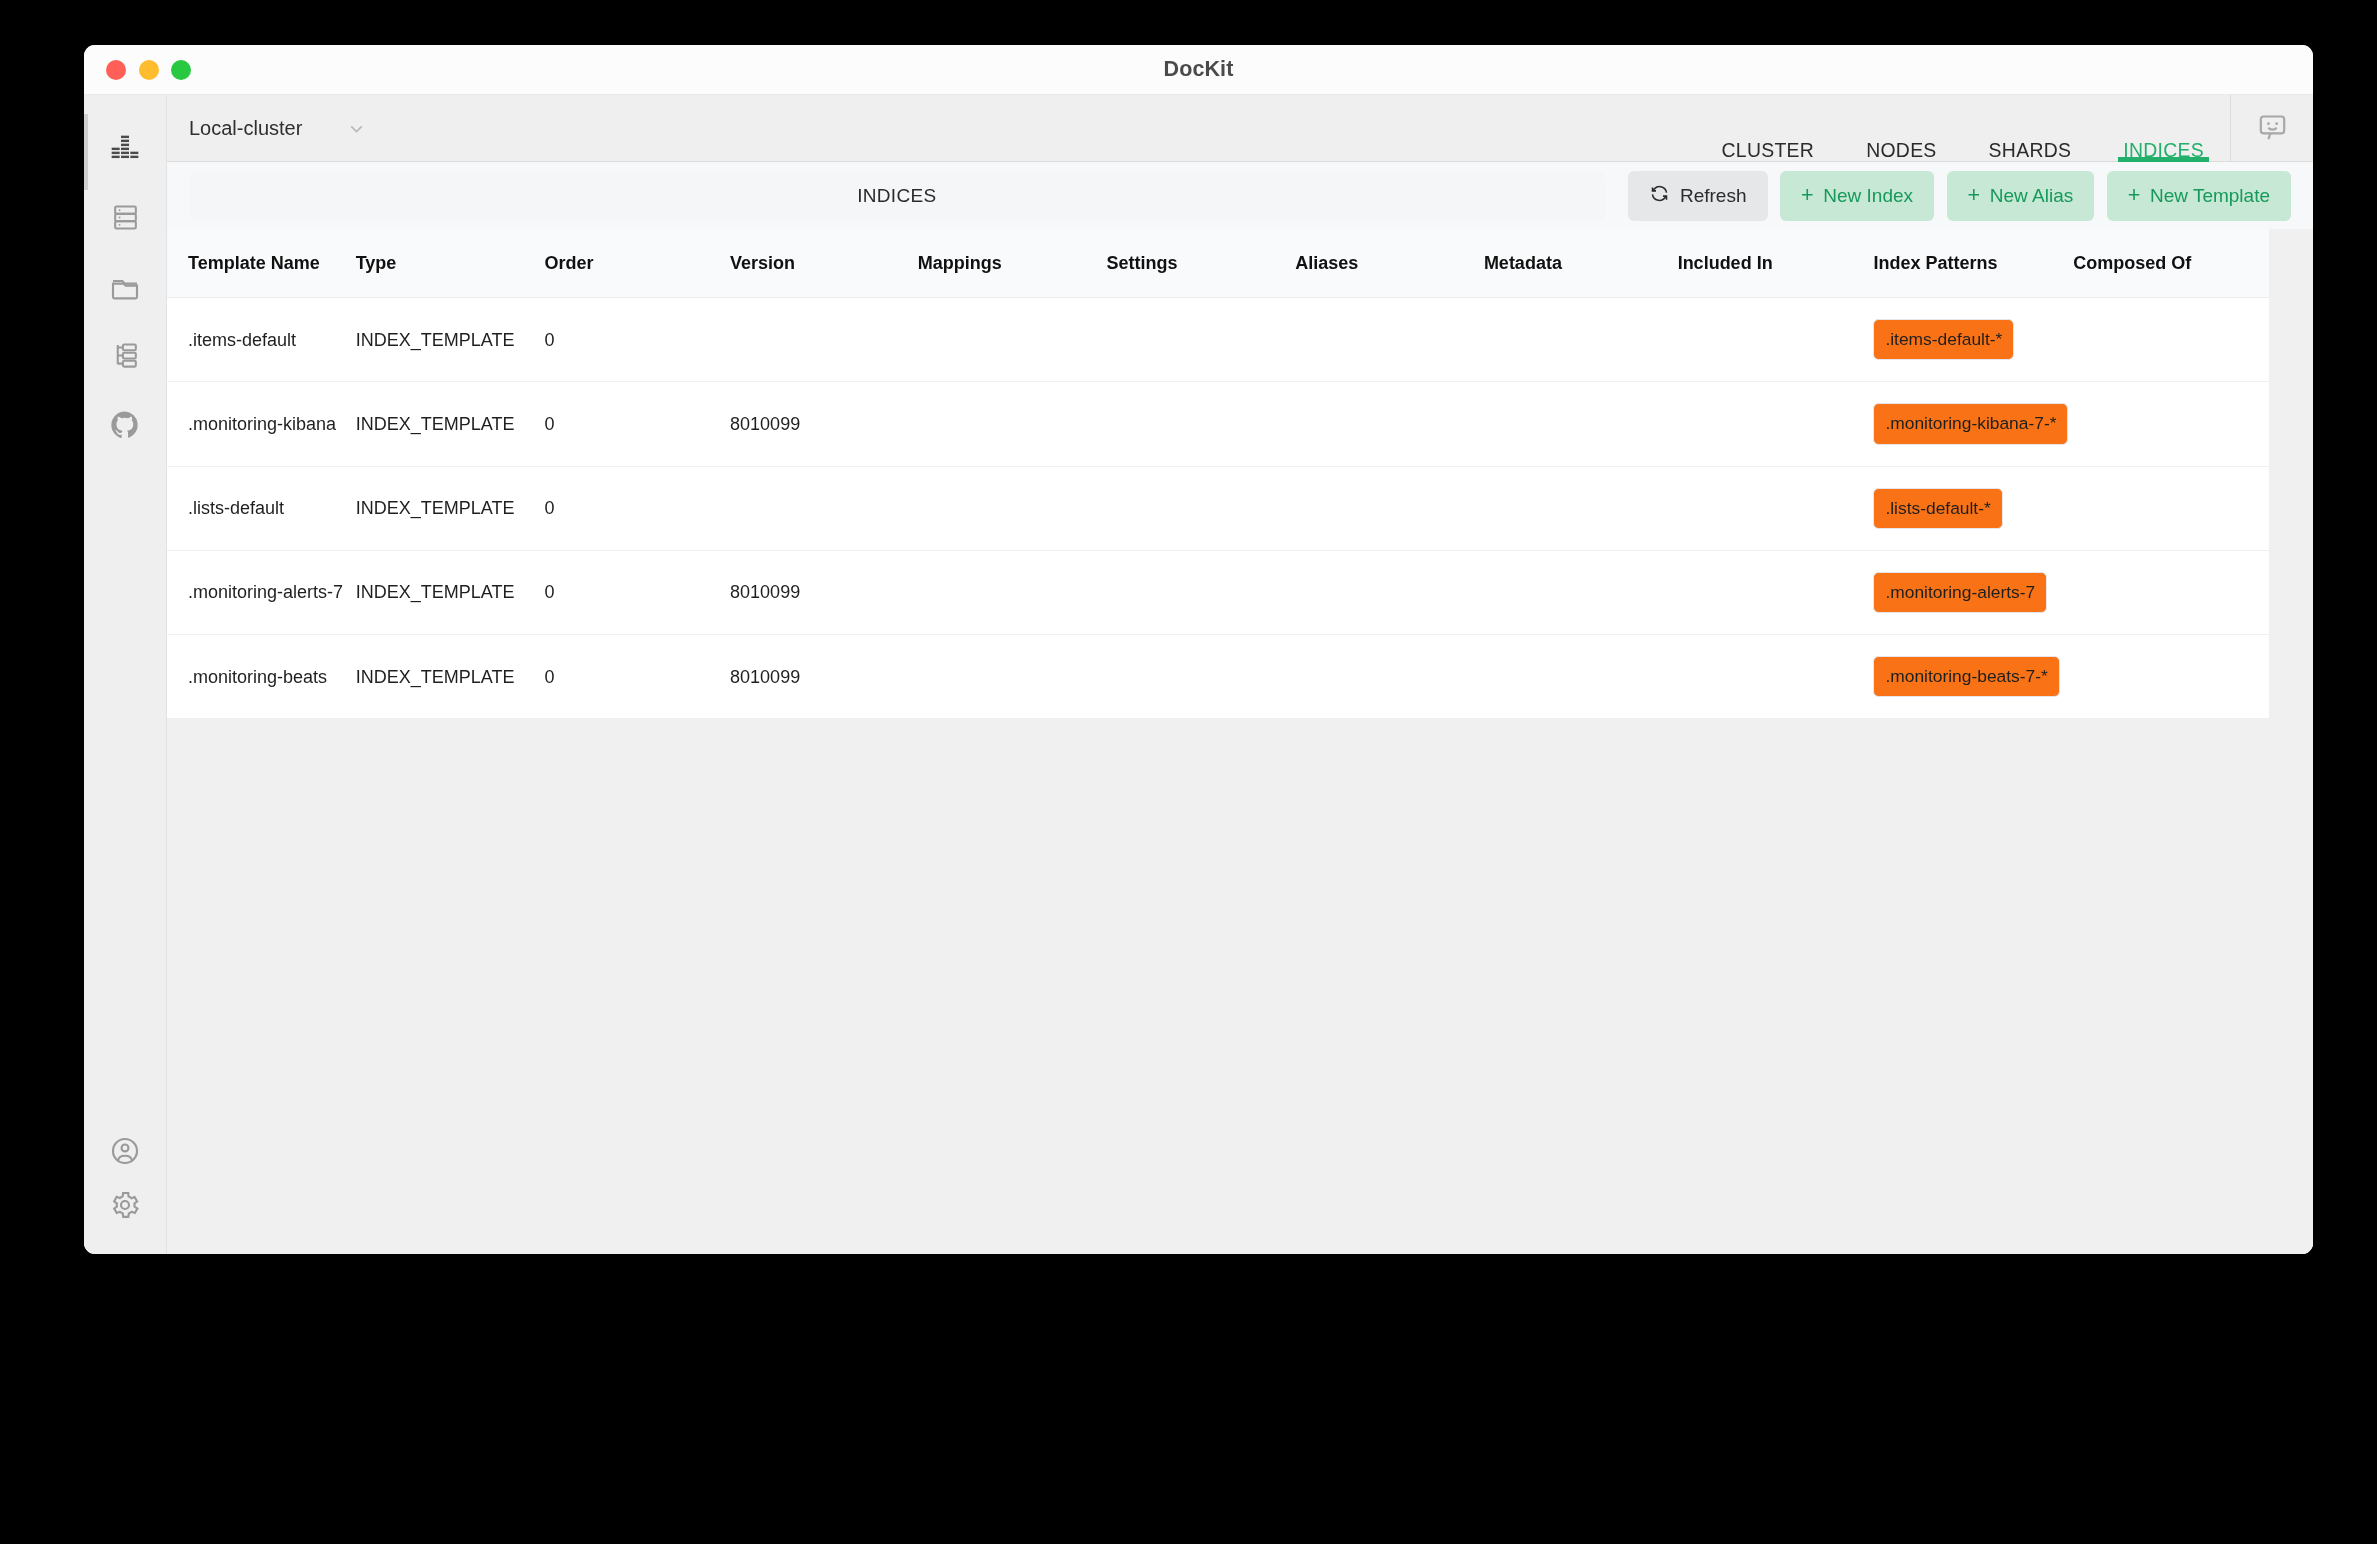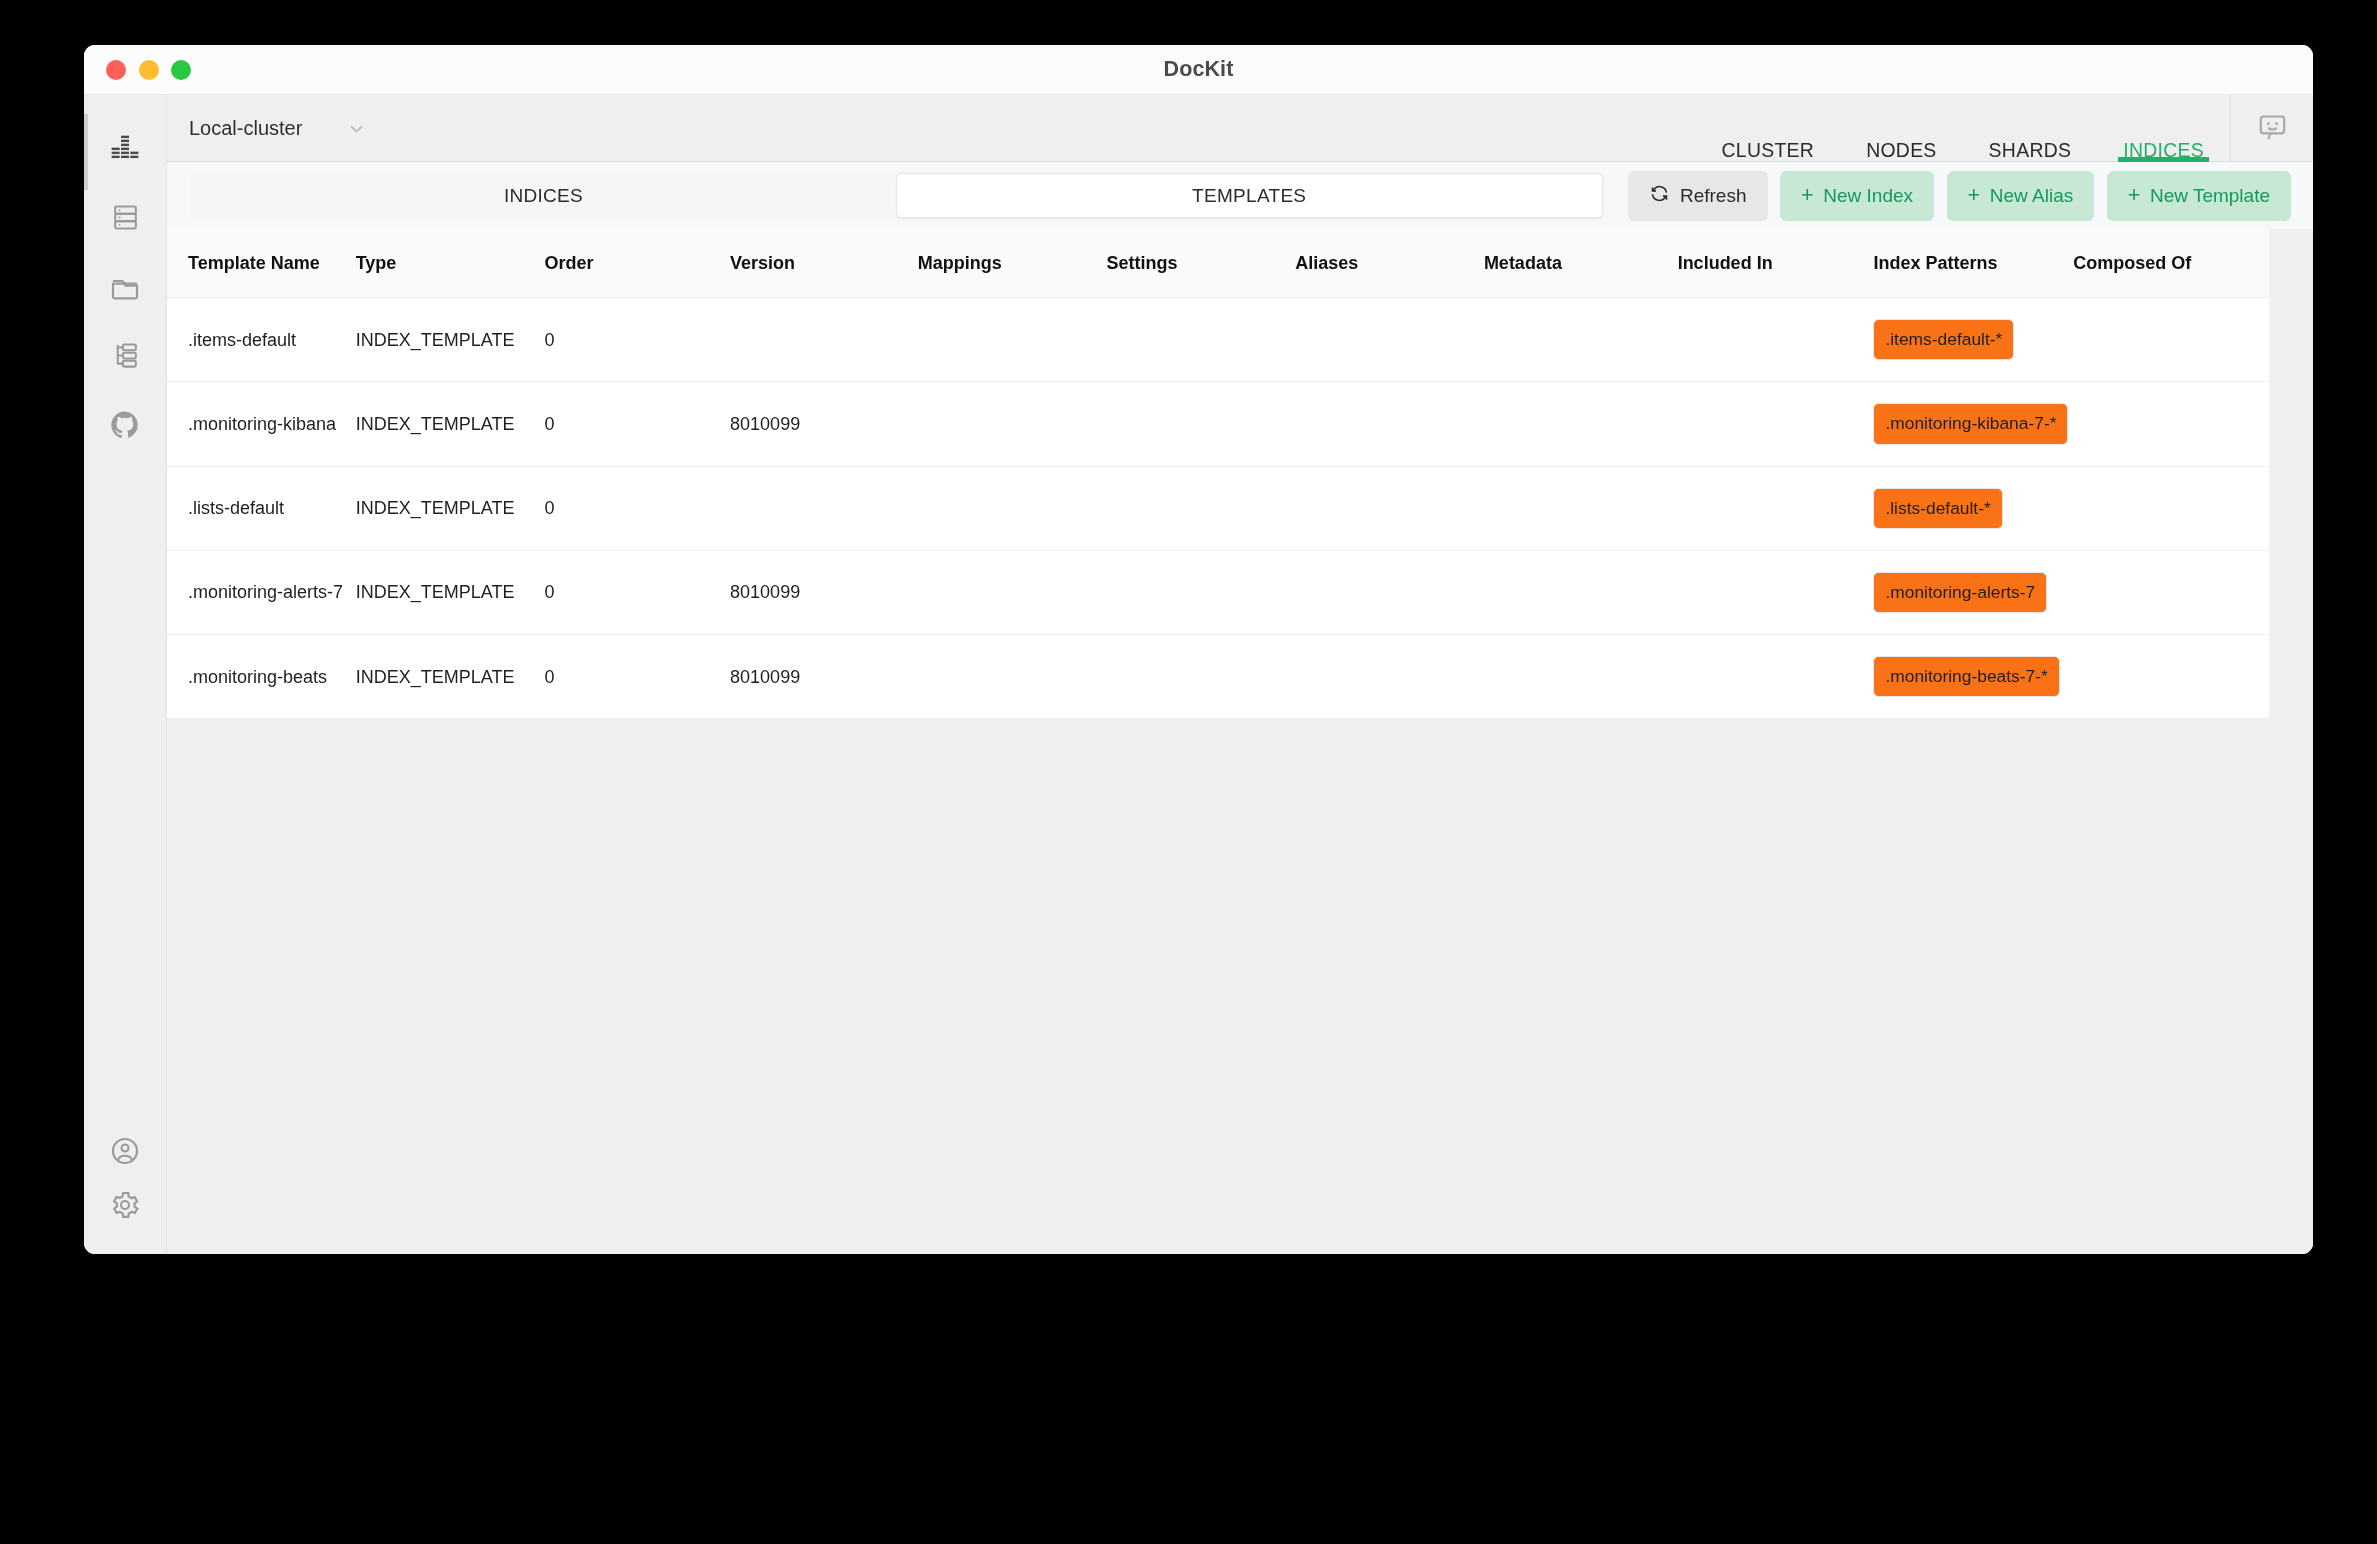--- a/index.html
+++ b/index.html
@@ -406,21 +406,20 @@
                 <path d="M9 12.2c.8.9 1.9 1.4 3 1.4s2.2-.5 3-1.4"></path>
               </svg>
             </span>
           </div>
         </div>
       </div>
 
       <div class="segrow">
         <div class="segmented">
           <div class="seg">INDICES</div>
-          <div class="seg active">TEMPLATES</div>
         </div>
 
         <div class="actions">
           <div class="btn btn-grey">
             <span>
               <svg width="21" height="21" viewBox="0 0 24 24" fill="none" stroke="currentColor" stroke-width="1.8">
                 <path d="M20 11a8 8 0 0 0-13.6-4.6L4 9"></path>
                 <path d="M4 5v4h4"></path>
                 <path d="M4 13a8 8 0 0 0 13.6 4.6L20 15"></path>
                 <path d="M20 19v-4h-4"></path>

